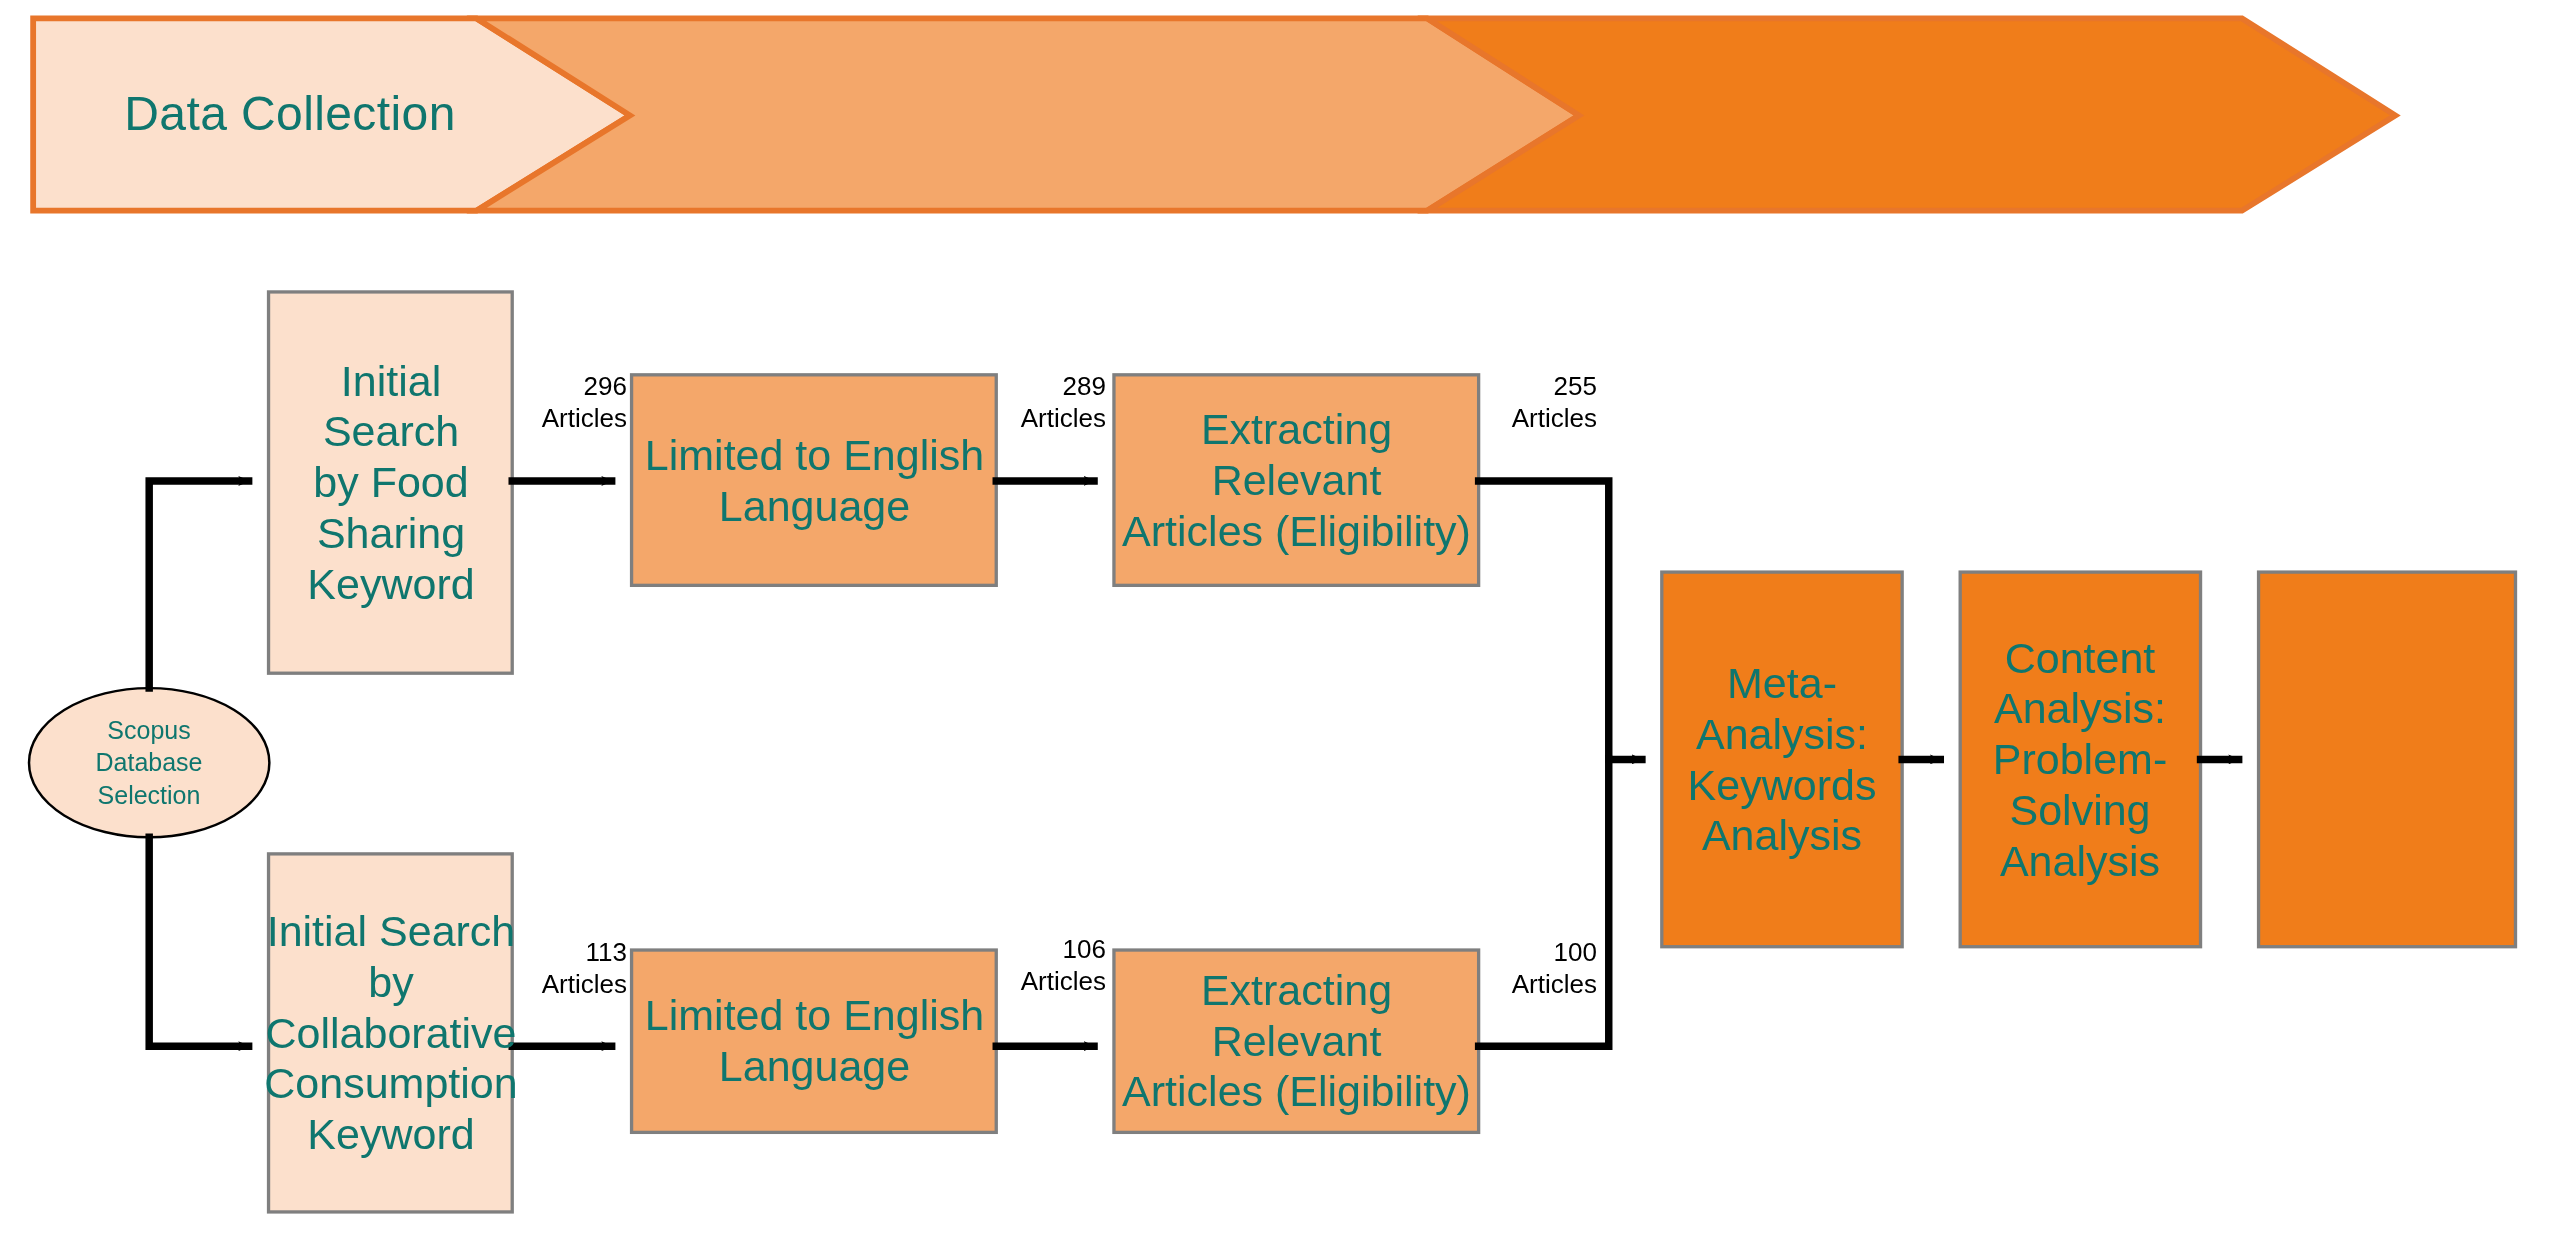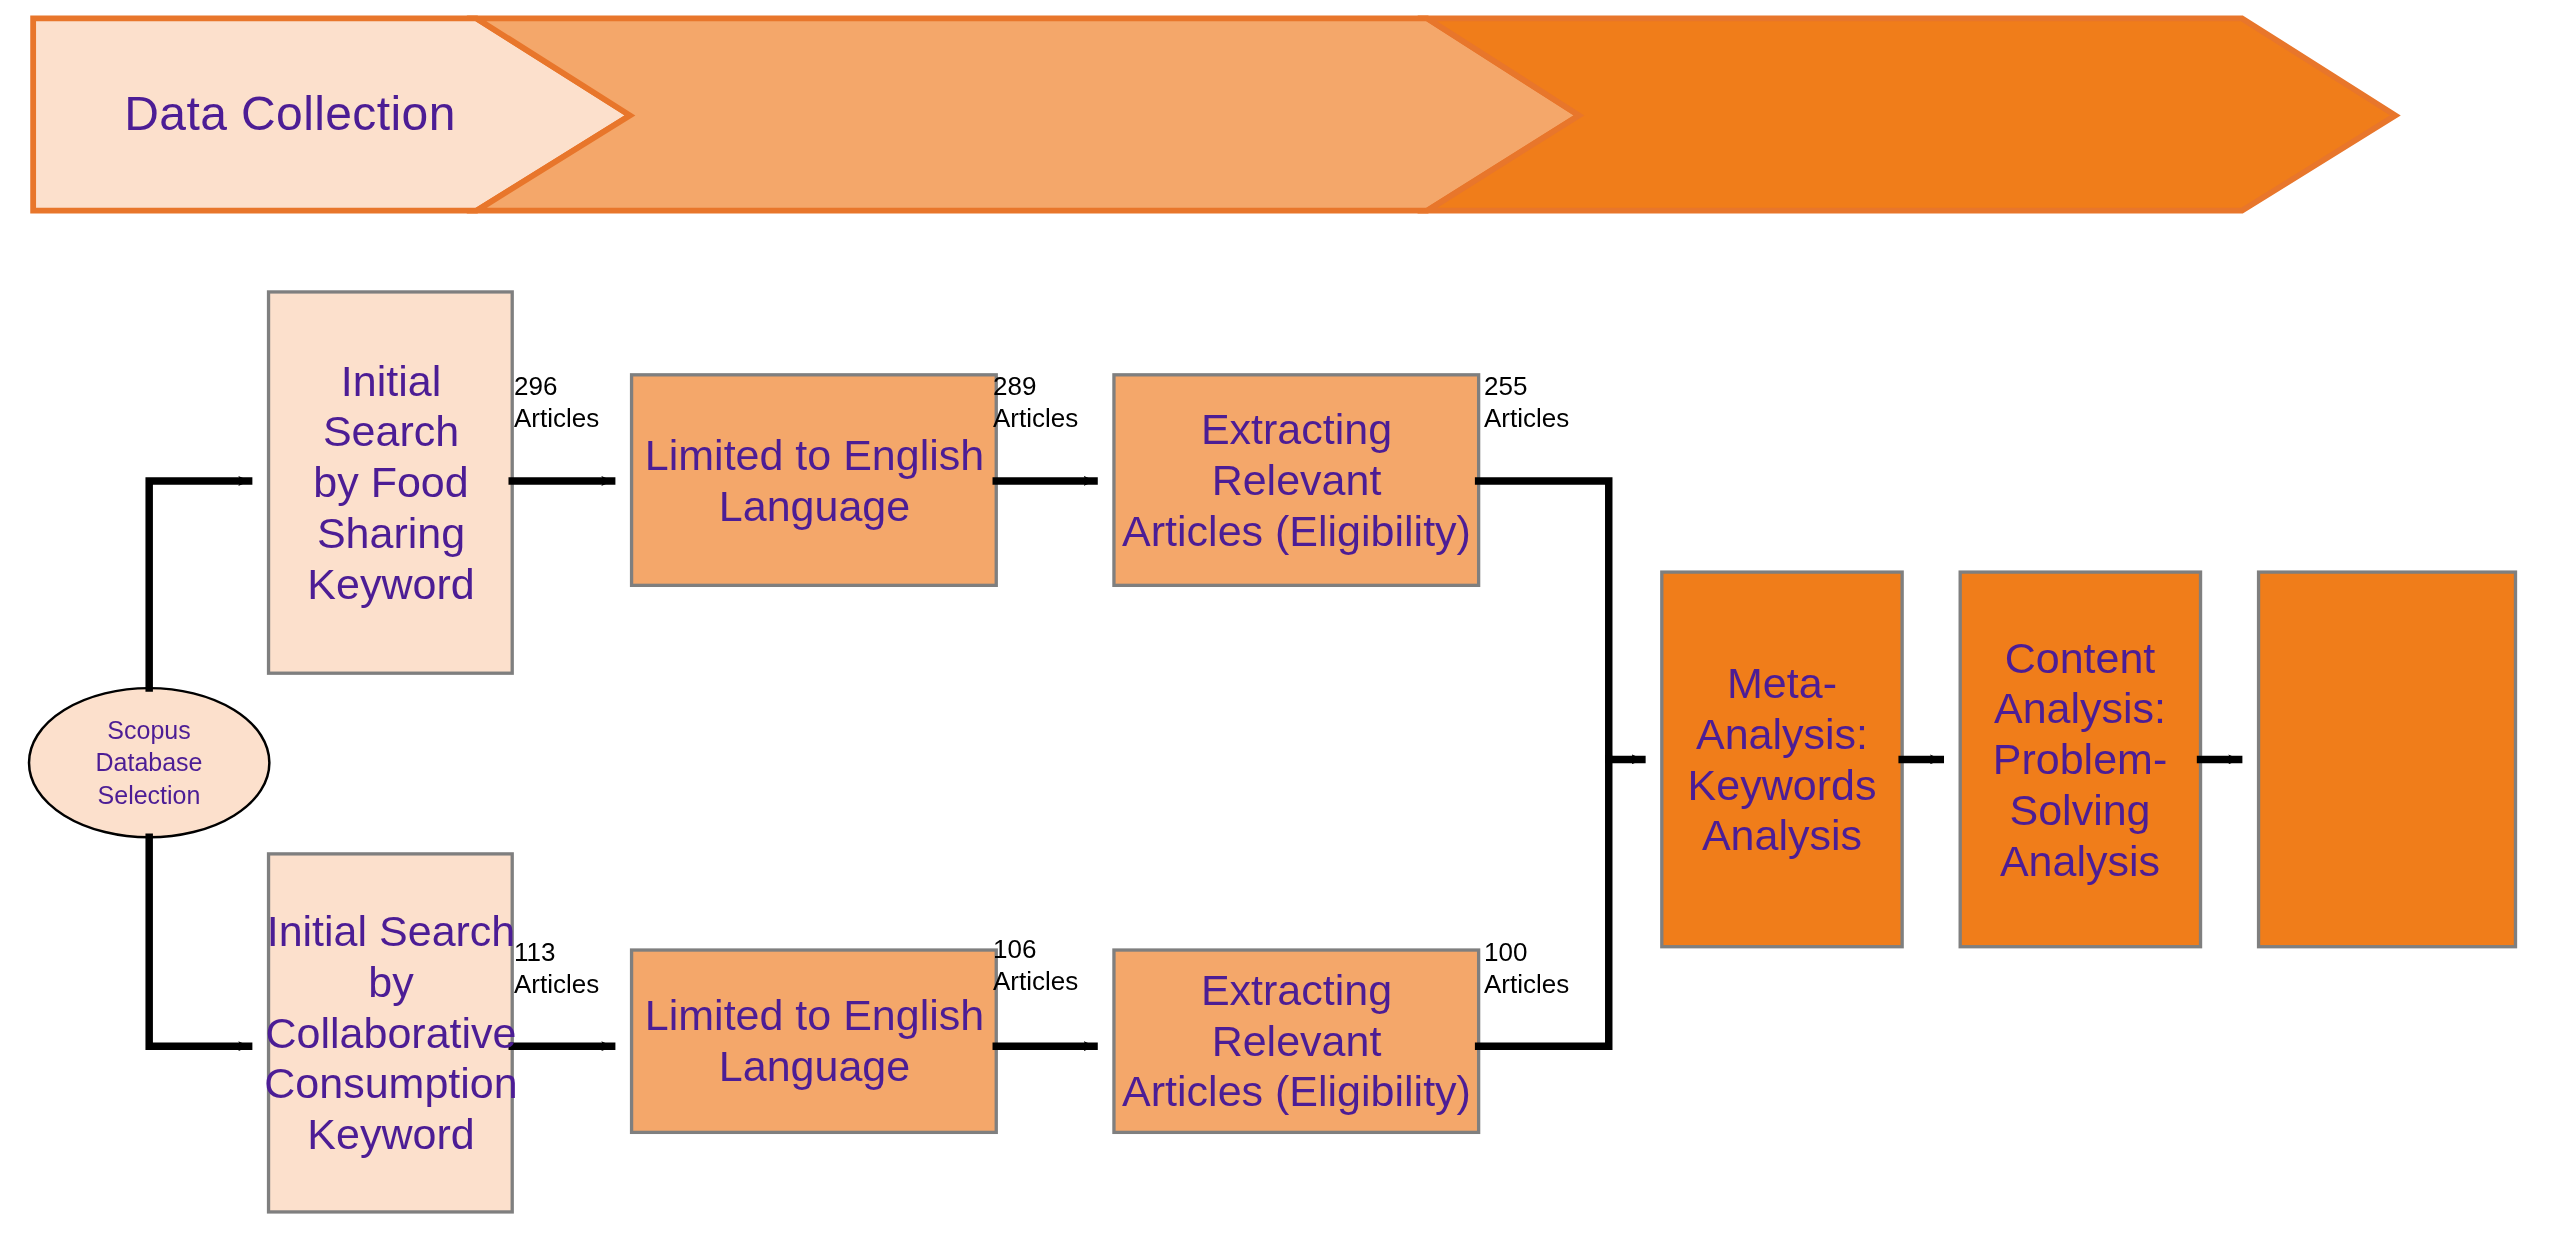--- a/index.html
+++ b/index.html
@@ -26,39 +26,39 @@
     width: 2576px;
     height: 1237px;
   }
   .node-label {
     position: absolute;
     display: flex;
     flex-direction: column;
     align-items: center;
     justify-content: center;
     text-align: center;
-    color: #4c1d95;
+    color: #0f766e;
     line-height: 1.18;
     pointer-events: none;
     white-space: pre-line;
   }
   .banner-label {
     font-size: 48px;
     letter-spacing: 0.4px;
   }
   .box-label {
     font-size: 43px;
   }
   .ellipse-label {
     font-size: 25px;
     line-height: 1.3;
   }
   .edge-label {
     position: absolute;
-    text-align: left;
+    text-align: right;
     font-size: 26px;
     color: #000000;
     line-height: 1.22;
     white-space: pre-line;
     pointer-events: none;
   }
 </style>
 </head>
 <body>
 

